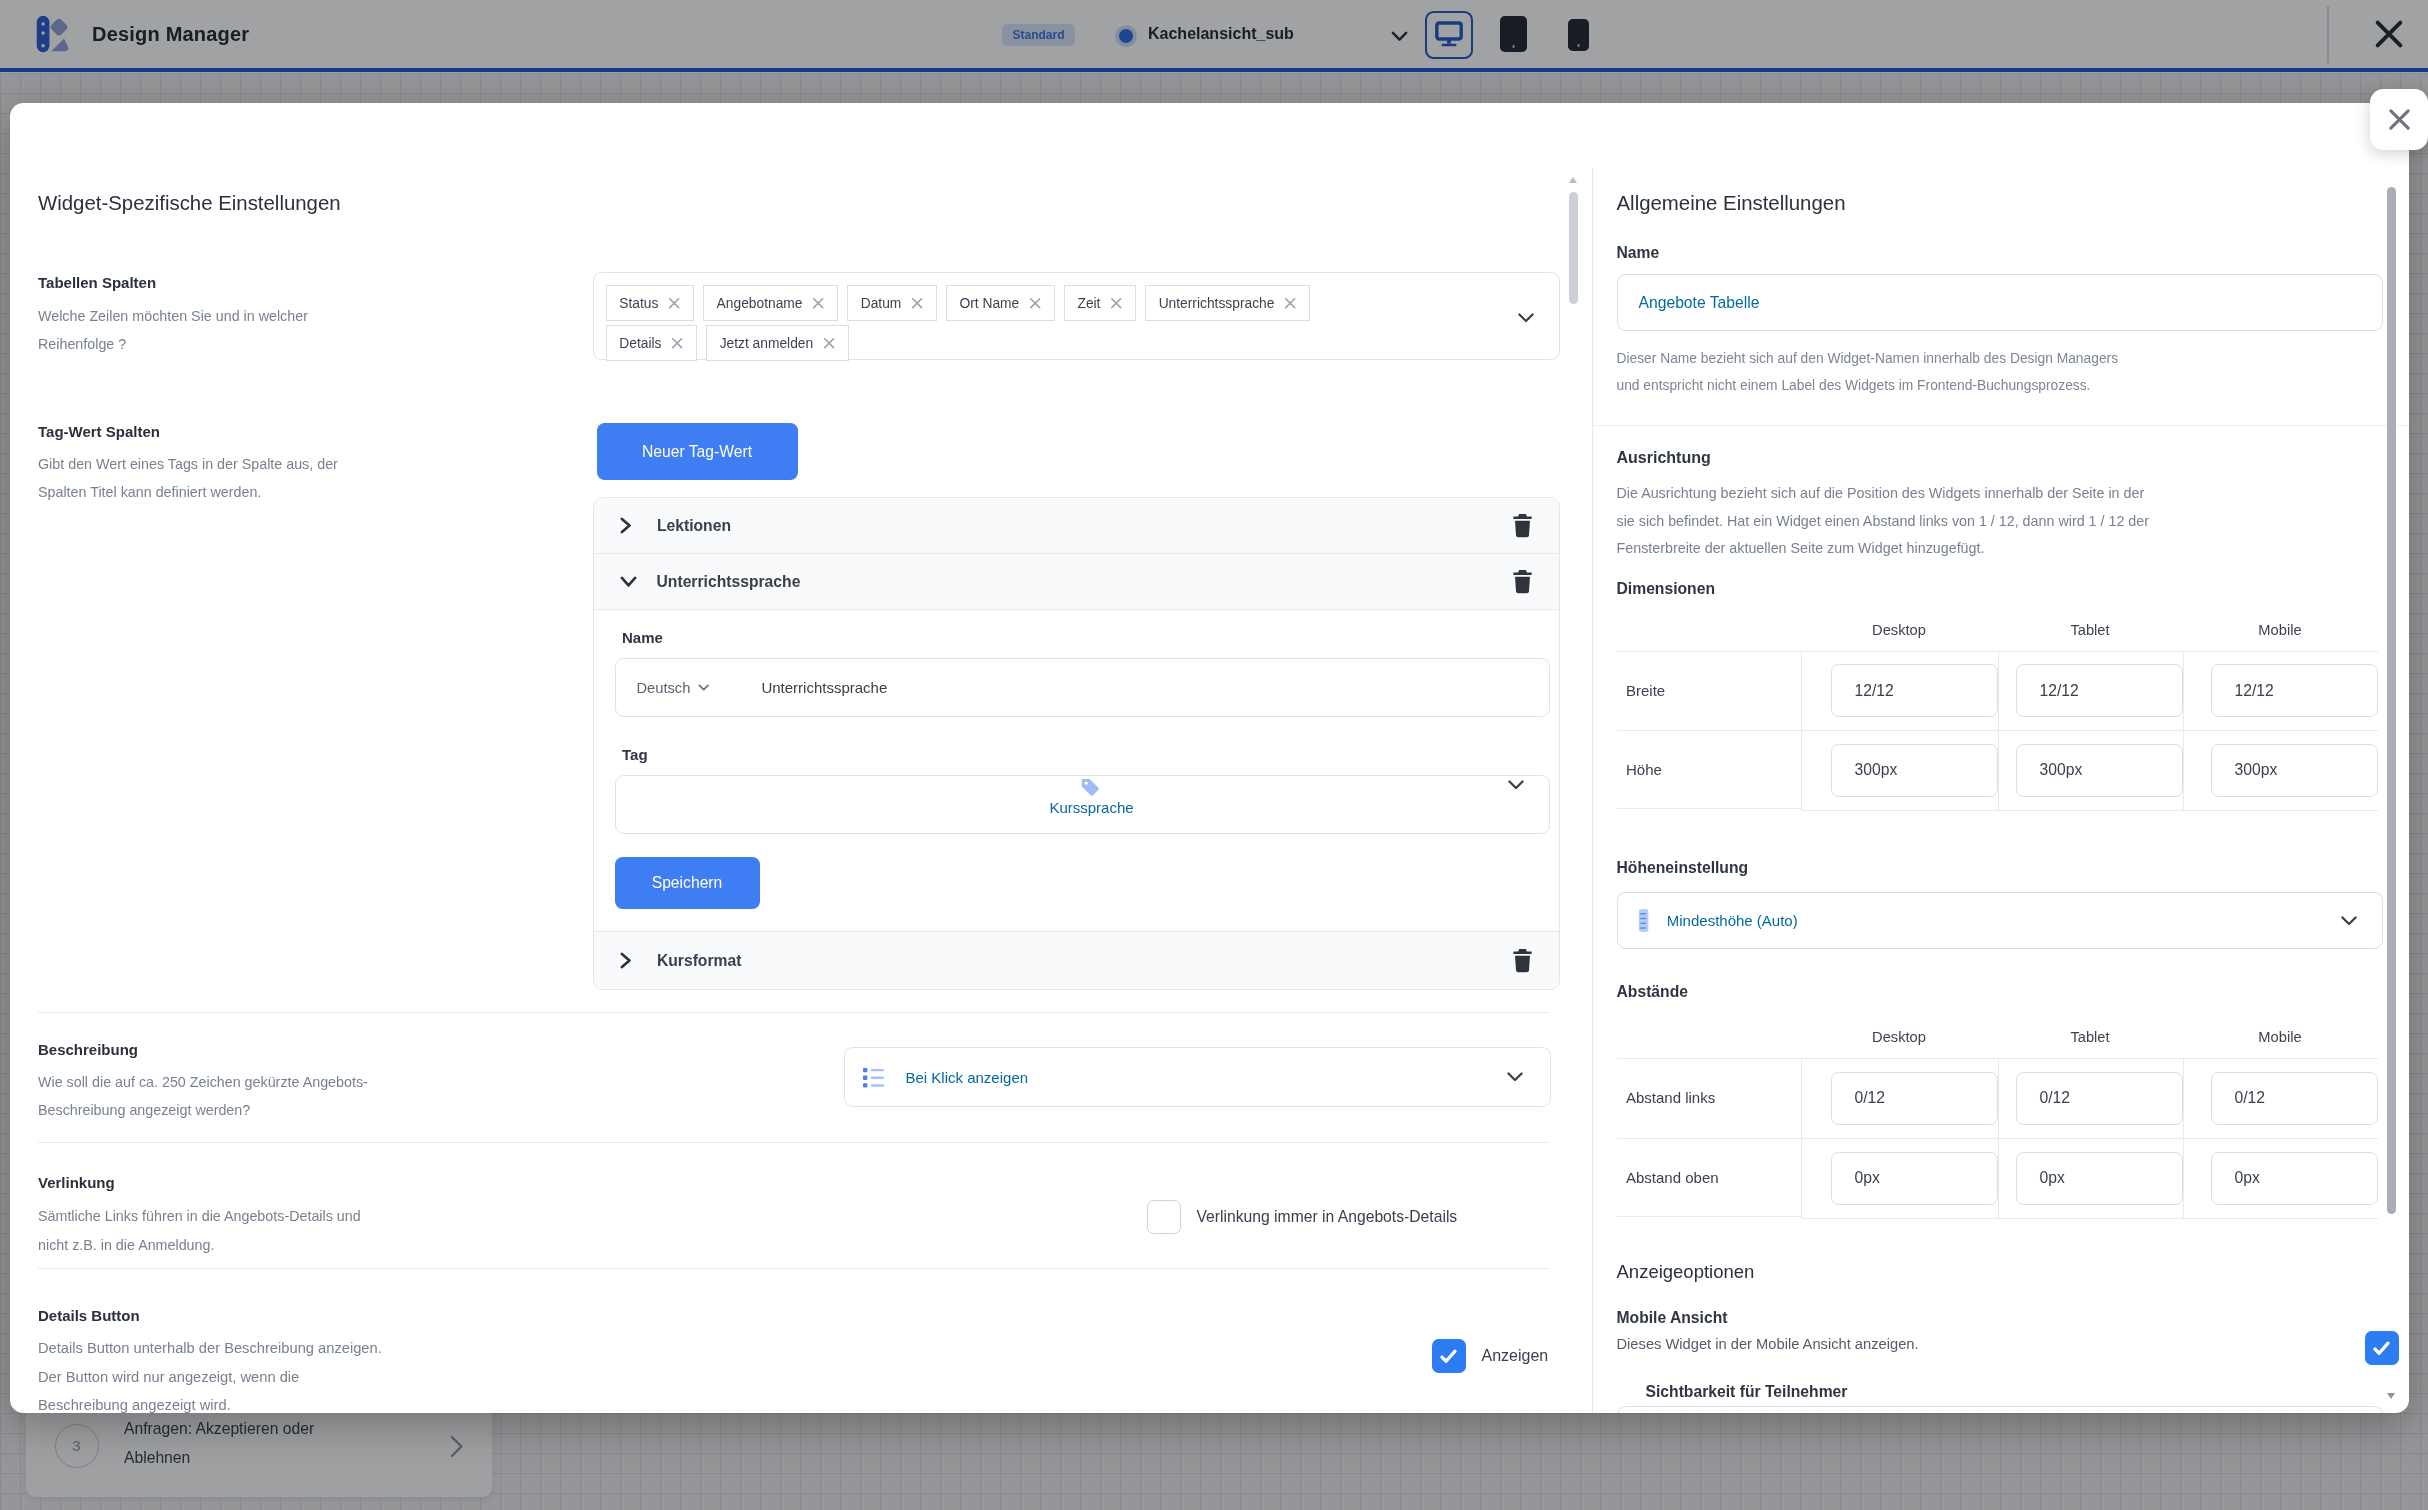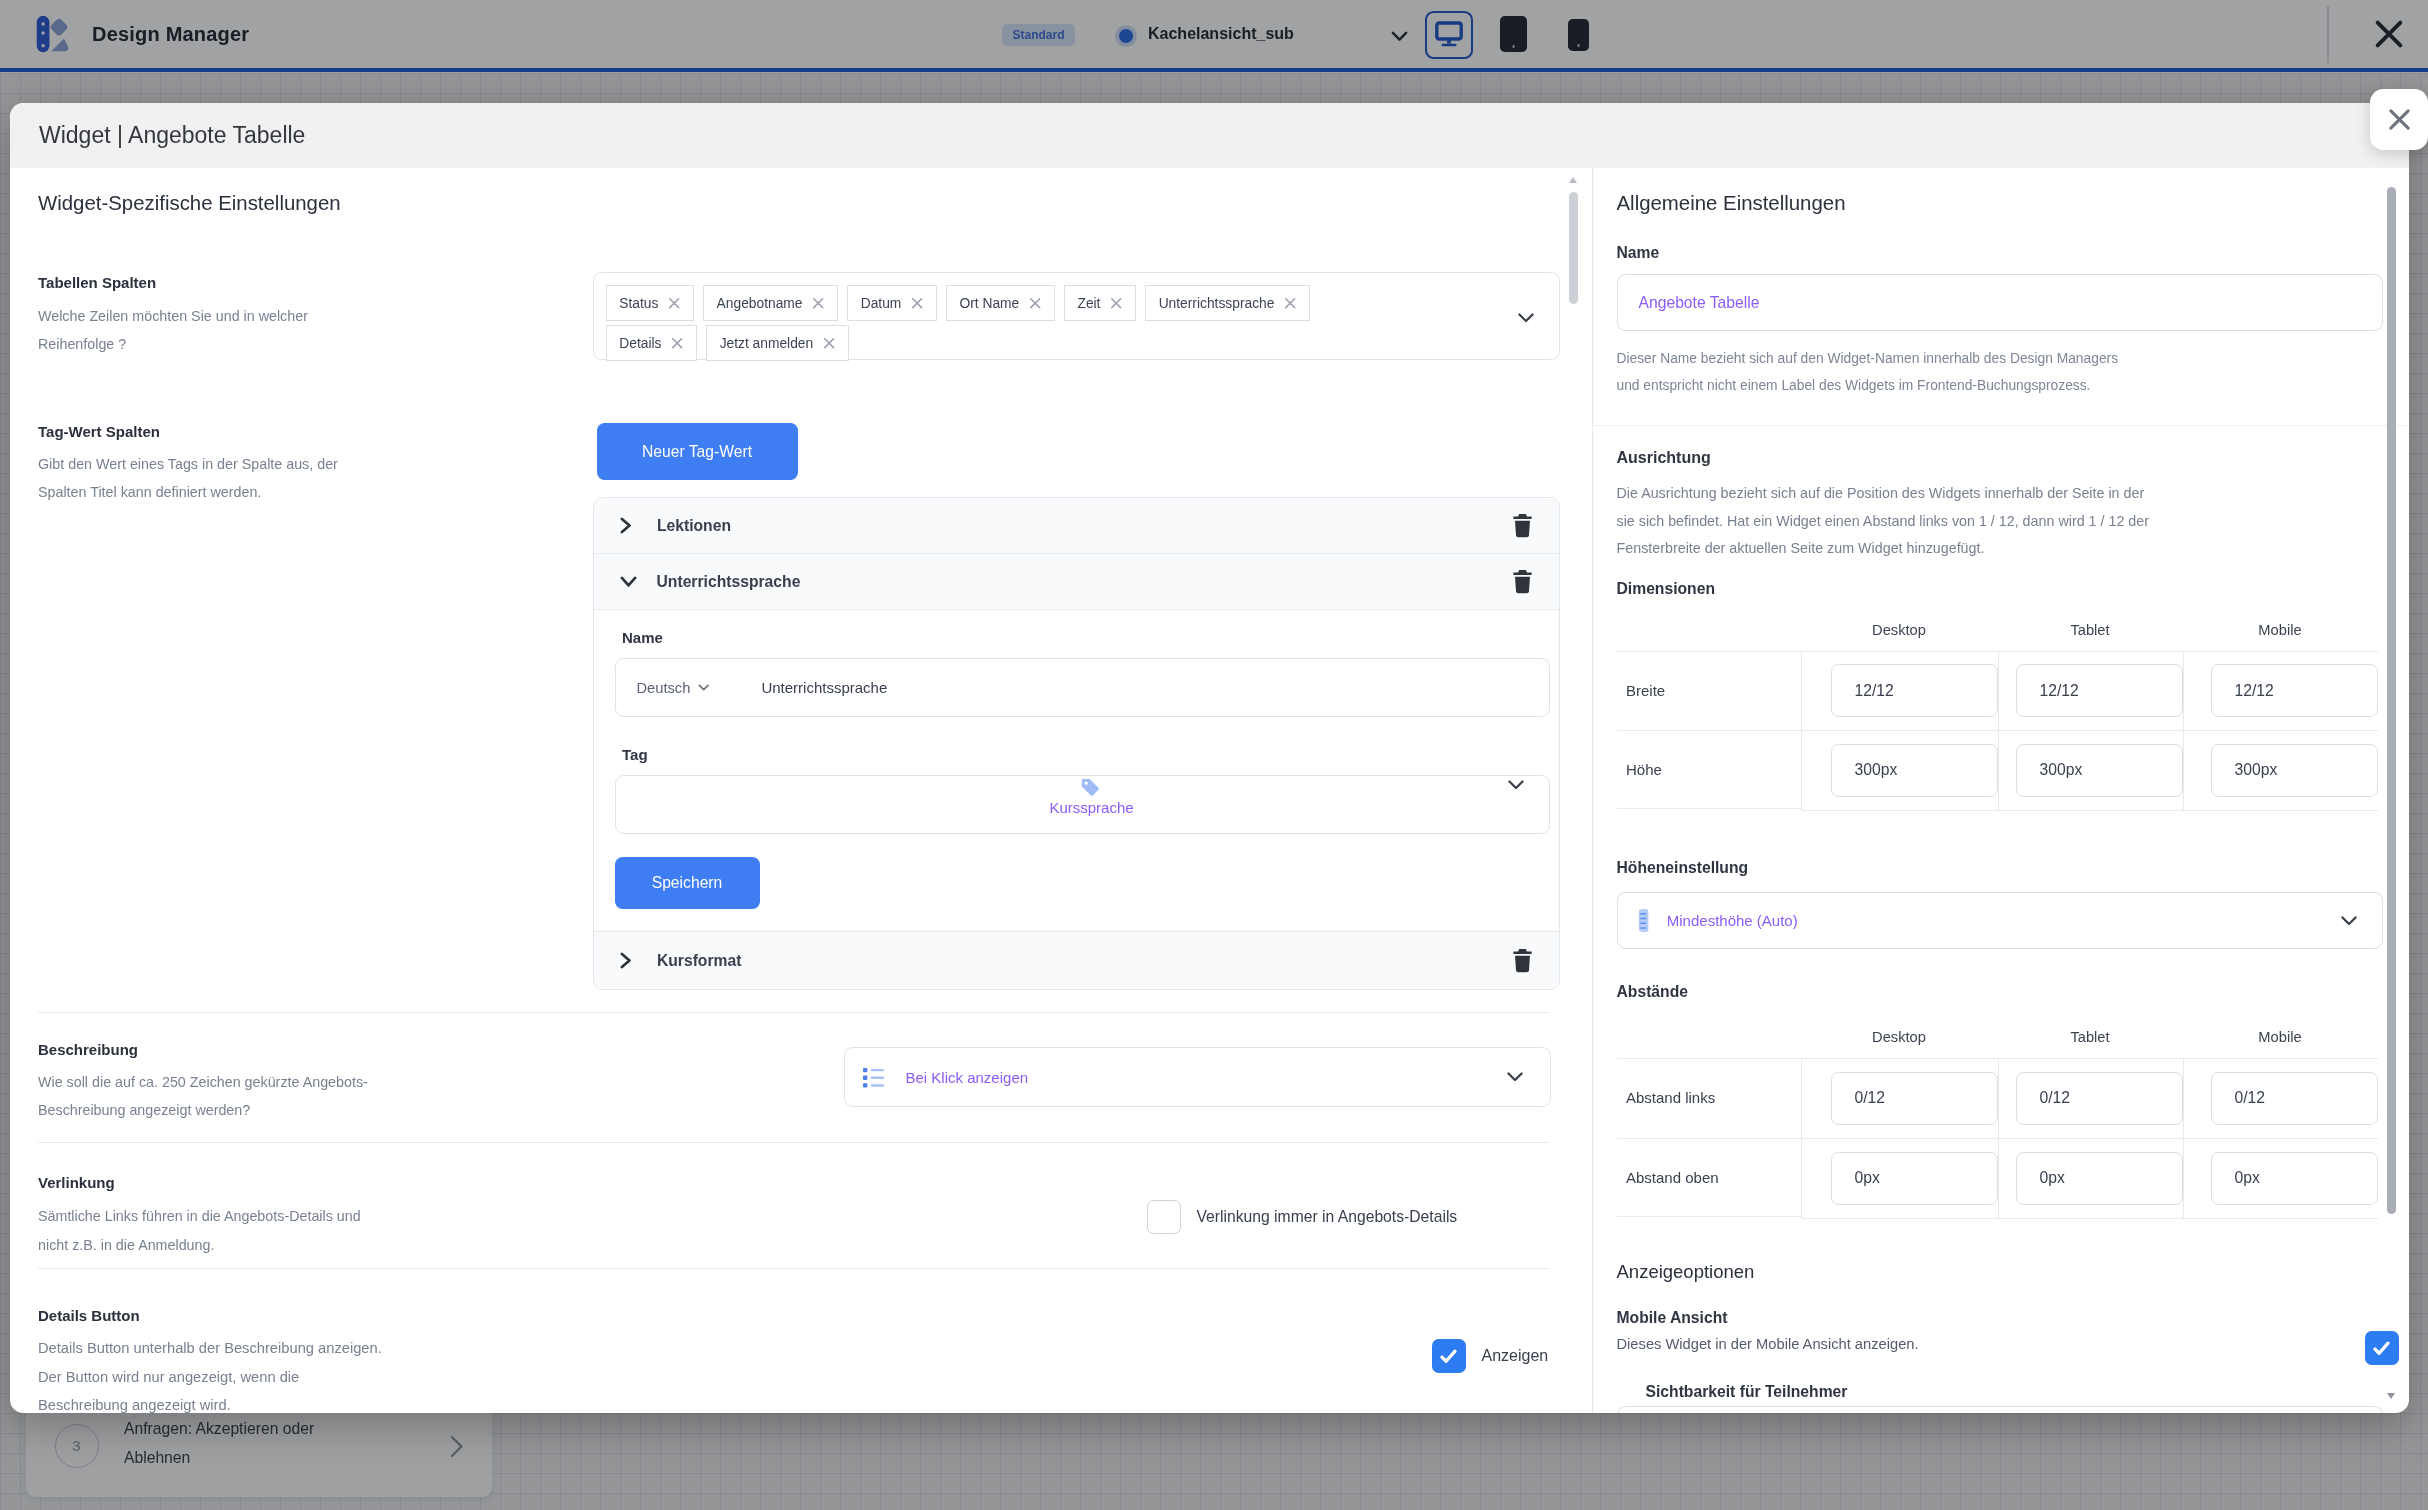--- a/index.html
+++ b/index.html
@@ -82,21 +82,21 @@
   .acc-trash{position:absolute;right:23px;top:50%;transform:translateY(-50%);width:25px;height:27px;}
   .acc-expanded{height:321px;background:#fff;position:relative;border-bottom:1px solid #e8ebee;}
   .inp-label{position:absolute;left:28.5px;font-size:15px;font-weight:600;color:#2f3642;white-space:nowrap;}
   .inner-input{position:absolute;left:21px;width:935px;height:59px;box-sizing:border-box;
         border:1px solid #dfe3e8;border-radius:8.6px;display:flex;align-items:center;}
   .lang-sel{display:flex;align-items:center;gap:7.6px;margin-left:21px;font-size:14.7px;color:#5a6372;}
   .inner-val{margin-left:52px;font-size:15px;color:#39414e;white-space:nowrap;}
 
   
   .select-like{display:flex;align-items:center;}
-  .select-text{font-size:15px;color:#8b5cf6;white-space:nowrap;}
+  .select-text{font-size:15px;color:#0369a1;white-space:nowrap;}
 
   
   .cbx{position:absolute;width:34px;height:34px;box-sizing:border-box;border-radius:6.7px;}
   .cbx.off{background:#fff;border:1.9px solid #ccd2da;}
   .cbx.on{background:#2e7cf2;display:flex;align-items:center;justify-content:center;}
   .cbx-label{position:absolute;font-size:15.7px;color:#39414e;line-height:34px;white-space:nowrap;}
 
   
   .lscroll{position:absolute;left:1558px;top:74px;width:11.4px;height:1232px;}
   .lscroll .thumb{position:absolute;left:1px;top:15px;width:9.5px;height:112px;background:#cbd0d7;border-radius:5.7px;}
@@ -184,23 +184,20 @@
     <span class="request-chevron">
       <svg width="13.3" height="23" viewBox="0 0 14 24">
           <path d="M2 2l10 10-10 10" fill="none" stroke="#8d939c" stroke-width="2.4" stroke-linecap="round" stroke-linejoin="round"></path>
         </svg>
     </span>
   </div>
 
   <div id="overlay"></div>
 
   <div id="modal">
-    <div class="modal-header">
-      <span class="modal-title">Widget | Angebote Tabelle</span>
-    </div>
 
     <div class="abs sec-heading" style="left:28.5px;top:89px;">Widget-Spezifische Einstellungen</div>
 
     <div class="abs sec-title" style="left:28.5px;top:171px;">Tabellen Spalten</div>
     <div class="abs sec-desc" style="left:28.5px;top:200px;">
       <div>Welche Zeilen möchten Sie und in welcher</div>
       <div>Reihenfolge ?</div>
     </div>
     <div class="field-box chips-box">
       <div class="chip-row" style="top:12.4px;">

